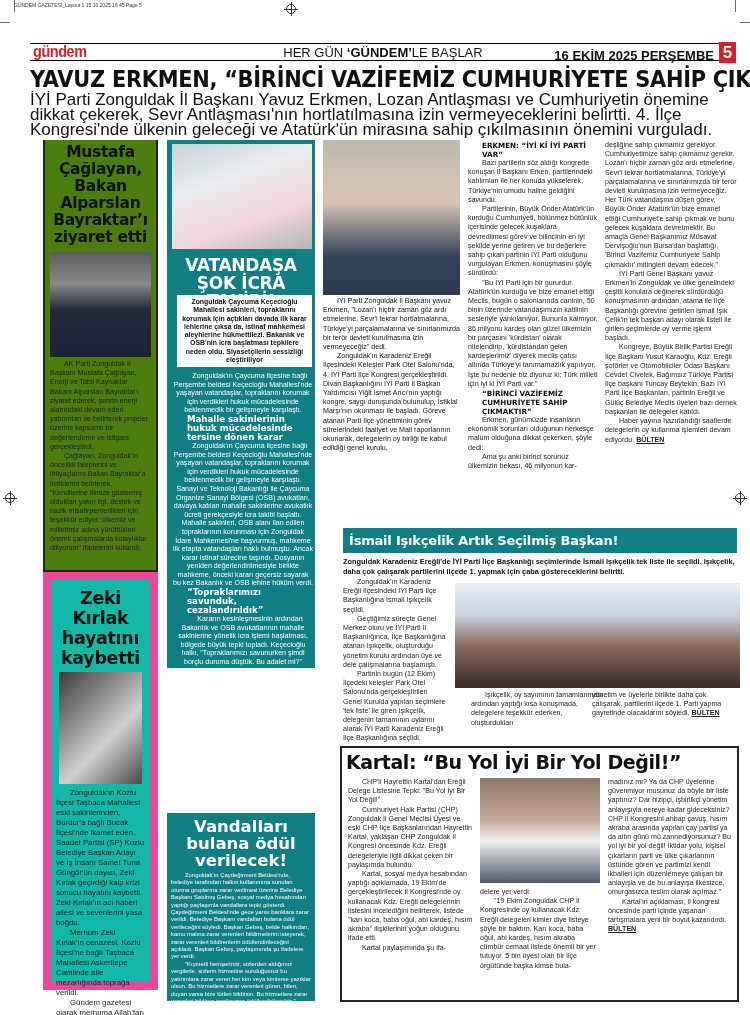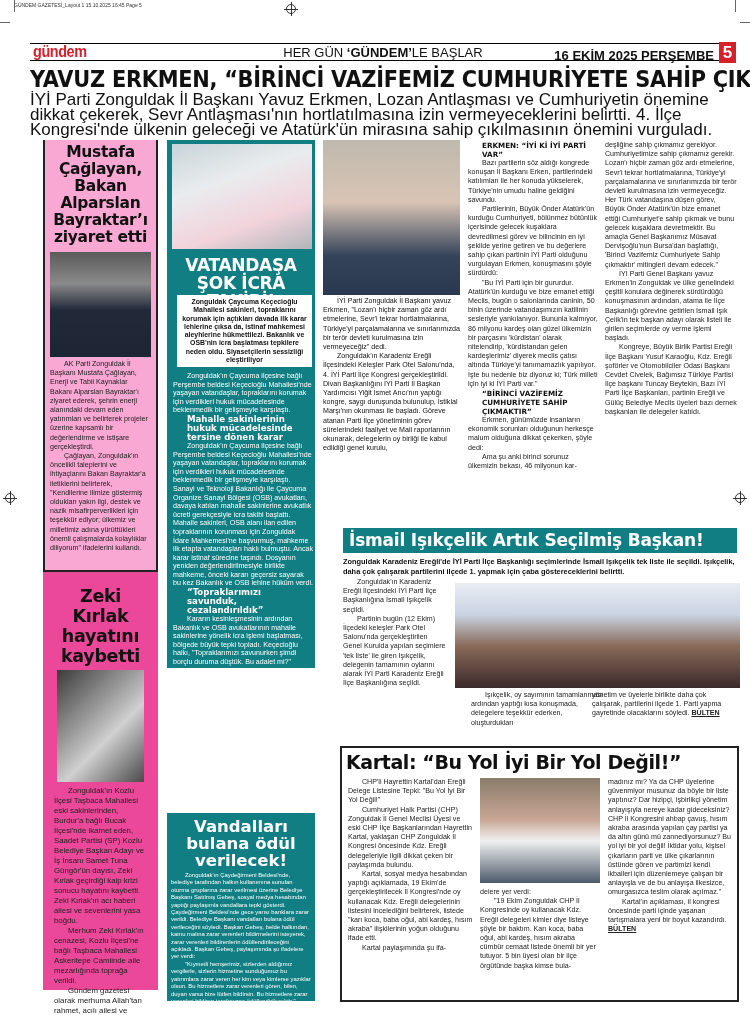--- a/index.html
+++ b/index.html
@@ -16,53 +16,53 @@
   .mh-logo { position: absolute; left: 3px; top: -2px; font-family: "Liberation Sans", sans-serif; font-weight: 700; font-size: 17px; color: #d6202a; letter-spacing: -0.5px; transform: scaleX(0.85); transform-origin: left; }
   .mh-slogan { position: absolute; left: 0; right: 0; top: 1px; text-align: center; font-size: 13px; color: #111; }
   .mh-slogan b { font-weight: 700; }
   .mh-date { position: absolute; right: 22px; top: 4px; font-size: 13px; font-weight: 700; }
   .mh-page { position: absolute; right: 0; top: -2px; width: 17px; height: 21px; background: #d6202a; color: #fff; font-weight: 700; font-size: 17px; text-align: center; line-height: 21px; }
 
   .headline { position: absolute; left: 30px; top: 66px; width: 720px; font-size: 22.5px; font-weight: 900; letter-spacing: -0.3px; color: #111; white-space: nowrap; font-family: "DejaVu Sans", sans-serif; transform: scaleX(0.93); transform-origin: left; }
   .deck { position: absolute; left: 30px; top: 92px; width: 710px; font-size: 17px; line-height: 15px; color: #111; }
 
   
-  .box1 { position: absolute; left: 43px; top: 140px; width: 115px; height: 432px; border: 2px solid #222; border-top: none; background: #f9a8d4; }
+  .box1 { position: absolute; left: 43px; top: 140px; width: 115px; height: 432px; border: 2px solid #222; border-top: none; background: #4d7c0f; }
   .box1 .ttl { font-family: "DejaVu Sans", sans-serif; font-weight: 900; font-size: 15.5px; line-height: 17px; text-align: center; padding: 4px 2px 0; letter-spacing: -0.3px; }
   .photo { background: #6a6a6a; position: relative; overflow: hidden; }
   .body-txt { font-size: 7.1px; line-height: 9.2px; color: #222; padding: 0 5px; text-align: left; }
   .body-txt p { text-indent: 14px; }
-  .box2 { position: absolute; left: 43px; top: 572px; width: 115px; height: 418px; border: 6px solid #ec4899; background: #ec4899; }
+  .box2 { position: absolute; left: 43px; top: 572px; width: 115px; height: 418px; border: 8px solid #ec4899; background: #14b8a6; }
   .box2 .ttl { font-family: "DejaVu Sans", sans-serif; font-weight: 900; font-size: 17.5px; line-height: 20px; text-align: center; padding: 8px 2px 4px; letter-spacing: -0.3px; }
   .box2 .body-txt { font-size: 7.8px; line-height: 10px; }
 
   
   .teal1 { position: absolute; left: 167px; top: 140px; width: 148px; height: 528px; background: #107e82; }
   .teal1 .ph { position: absolute; left: 5px; top: 4px; width: 140px; height: 105px; background: linear-gradient(160deg,#c8d4d8 0%,#e9ecee 35%,#f2d3dc 70%,#b0b6b8 100%); }
   .teal1 .ttl { position: absolute; left: 0; top: 116px; width: 148px; text-align: center; color: #fff; font-family: "DejaVu Sans", sans-serif; font-weight: 900; font-size: 17px; line-height: 18px; letter-spacing: -0.3px; }
   .teal1 .lede { position: absolute; left: 10px; top: 155px; width: 135px; background: #fff; color: #111; font-weight: 700; font-size: 6.9px; line-height: 8.3px; text-align: center; padding: 3px 2px; }
   .teal1 .txt { position: absolute; left: 6px; top: 232px; width: 140px; color: #fff; font-size: 7.1px; line-height: 8.6px; }
-  .teal1 .txt p { text-indent: 14px; }
+  .teal1 .txt p { text-indent: 14px; text-align: center; }
   .teal1 .txt h4 { font-family: "DejaVu Sans", sans-serif; font-weight: 900; font-size: 8.6px; line-height: 9px; padding-left: 14px; }
   .by { font-weight: 700; text-decoration: underline; }
 
   .teal2 { position: absolute; left: 167px; top: 813px; width: 148px; height: 188px; background: #107e82; }
   .teal2 .ttl { text-align: center; color: #fff; font-family: "DejaVu Sans", sans-serif; font-weight: 900; font-size: 16.5px; line-height: 17px; padding-top: 5px; }
   .teal2 .txt { color: #fff; font-size: 5.9px; line-height: 7.4px; padding: 3px 4px 0 4px; }
   .teal2 .txt p { text-indent: 14px; }
 
   
   .col { position: absolute; font-size: 7.1px; line-height: 9.2px; color: #222; }
   .col p { text-indent: 14px; }
   .col h4 { font-family: "DejaVu Sans", sans-serif; font-weight: 900; font-size: 7.2px; line-height: 9px; padding-left: 14px; color: #111; }
   .erkmen-ph { position: absolute; left: 323px; top: 140px; width: 137px; height: 155px; background: linear-gradient(180deg,#bfb9ad 0%,#d8c4b4 40%,#34435a 75%,#2a3850 100%); }
   .caption { position: absolute; left: 323px; top: 297px; width: 137px; font-size: 7.1px; line-height: 9.2px; }
   .caption p { text-indent: 14px; }
 
-  .banner2 { position: absolute; left: 343px; top: 528px; width: 394px; height: 25px; background: #107e82; color: #fff; font-family: "DejaVu Sans", sans-serif; font-weight: 900; font-size: 17px; line-height: 25px; padding-left: 6px; letter-spacing: -0.2px; }
+  .banner2 { position: absolute; left: 343px; top: 528px; width: 394px; height: 25px; background: #107e82; color: #fff; font-family: "DejaVu Sans", sans-serif; font-weight: 900; font-size: 13px; line-height: 25px; padding-left: 6px; letter-spacing: -0.2px; }
   .deck2 { position: absolute; left: 343px; top: 557px; width: 400px; font-size: 7.4px; line-height: 10px; font-weight: 700; }
   .isik-l { position: absolute; left: 343px; top: 578px; width: 103px; }
   .isik-ph { position: absolute; left: 455px; top: 583px; width: 285px; height: 105px; background: linear-gradient(180deg,#e9edf3 0%,#c9d3e2 30%,#8a6a5a 60%,#3a2a2a 100%); }
   .isik-c1 { position: absolute; left: 471px; top: 691px; width: 132px; }
   .isik-c2 { position: absolute; left: 592px; top: 691px; width: 140px; }
 
   .kartal-box { position: absolute; left: 340px; top: 746px; width: 399px; height: 256px; border: 2px solid #222; }
   .kartal-ttl { position: absolute; left: 4px; top: 2px; font-family: "DejaVu Sans", sans-serif; font-weight: 900; font-size: 19px; line-height: 24px; letter-spacing: -0.4px; white-space: nowrap; }
   .kartal-c1 { position: absolute; left: 6px; top: 30px; width: 125px; }
   .kartal-ph { position: absolute; left: 138px; top: 30px; width: 120px; height: 105px; background: linear-gradient(180deg,#8b7b6a 0%,#c9a897 40%,#f0f0f0 60%,#4d5a6b 100%); }
@@ -146,26 +146,28 @@
   <p>"Bu İYİ Parti için bir gururdur. Atatürk'ün kurduğu ve bize emanet ettiği Meclis, bugün o salonlarında caninin, 50 binin üzerinde vatandaşımızın katilinin sesleriyle yankılanıyor. Bununla kalmıyor, 86 milyonu kardeş olan güzel ülkemizin bir parçasını 'kürdistan' olarak nitelendirip, 'kürdistandan gelen kardeşlerimiz' diyerek meclis çatısı altında Türkiye'yi tanımamazlık yapılıyor. İşte bu nedenle biz diyoruz ki; Türk milleti için iyi ki İYİ Parti var."</p>
   <h4>“BİRİNCİ VAZİFEMİZ CUMHURİYETE SAHİP ÇIKMAKTIR”</h4>
   <p>Erkmen, günümüzde insanların ekonomik sorunları olduğunun herkesçe malum olduğuna dikkat çekerken, şöyle dedi:</p>
   <p>Ama şu anki birinci sorunuz ülkemizin bekası, 46 milyonun kar-</p>
 </div>
 
 <div class="col" style="left:605px;top:141px;width:132px;">
   <p style="text-indent:0">deşliğine sahip çıkmamız gerekiyor. Cumhuriyetimize sahip çıkmamız gerekir. Lozan'ı hiçbir zaman göz ardı etmelerine, Sevr'i tekrar hortlatmalarına, Türkiye'yi parçalamalarına ve sınırlarımızda bir terör devleti kurulmasına izin vermeyeceğiz. Her Türk vatandaşına düşen görev, Büyük Önder Atatürk'ün bize emanet ettiği Cumhuriyet'e sahip çıkmak ve bunu gelecek kuşaklara devretmektir. Bu amaçla Genel Başkanımız Müsavat Dervişoğlu'nun Bursa'dan başlattığı, 'Birinci Vazifemiz Cumhuriyete Sahip çıkmaktır' mitingleri devam edecek."</p>
   <p>İYİ Parti Genel Başkanı yavuz Erkmen'in Zonguldak ve ülke genelindeki çeşitli konulara değinerek sürdürdüğü konuşmasının ardından, atama ile İlçe Başkanlığı görevine getirilen İsmail Işık Çelik'in tek başkan adayı olarak listeli ile girilen seçimlerde oy verme işlemi başladı.</p>
   <p>Kongreye, Büyük Birlik Partisi Ereğli İlçe Başkanı Yusuf Karaoğlu, Kdz. Ereğli şoförler ve Otomobilciler Odası Başkanı Cevdet Civelek, Bağımsız Türkiye Partisi İlçe başkanı Tuncay Beytekin, Bazı İYİ Parti İlçe Başkanları, partinin Ereğli ve Gülüç Belediye Meclis üyeleri bazı dernek başkanları ile delegeler katıldı.</p>
+  <p><span>Haber yayına hazırlandığı saatlerde delegelerin oy kullanma işlemleri devam ediyordu.</span> <span class="by">BÜLTEN</span></p>
 </div>
 
 <div class="banner2">İsmail Işıkçelik Artık Seçilmiş Başkan!</div>
 <div class="deck2">Zonguldak Karadeniz Ereğli'de İYİ Parti İlçe Başkanlığı seçimlerinde İsmail Işıkçelik tek liste ile seçildi. Işıkçelik, daha çok çalışarak partilerini ilçede 1. yapmak için çaba göstereceklerini belirtti.</div>
 <div class="col isik-l">
   <p>Zonguldak'ın Karadeniz Ereğli İlçesindeki İYİ Parti İlçe Başkanlığına İsmail Işıkçelik seçildi.</p>
+  <p>Geçtiğimiz süreçte Genel Merkez oluru ve İYİ Parti İl Başkanlığınca, İlçe Başkanlığına atanan Işıkçelik, oluşturduğu yönetim kurulu ardından üye ve dele çalışmalarına başlamıştı.</p>
   <p>Partinin bugün (12 Ekim) İlçedeki keleşler Park Otel Salonu'nda gerçekleştirilen Genel Kurulda yapılan seçimlere 'tek liste' ile giren Işıkçelik, delegenin tamamının oylarını alarak İYİ Parti Karadeniz Ereğli İlçe Başkanlığına seçildi.</p>
 </div>
 <div class="isik-ph"></div>
 <div class="col isik-c1">
   <p>Işıkçelik, oy sayımının tamamlanması ardından yaptığı kısa konuşmada, delegelere teşekkür ederken, oluşturdukları</p>
 </div>
 <div class="col isik-c2">
   <p style="text-indent:0"><span>yönetim ve üyelerle birlikte daha çok çalışarak, partilerini ilçede 1. Parti yapma gayretinde olacaklarını söyledi.</span> <span class="by">BÜLTEN</span></p>
 </div>
 

